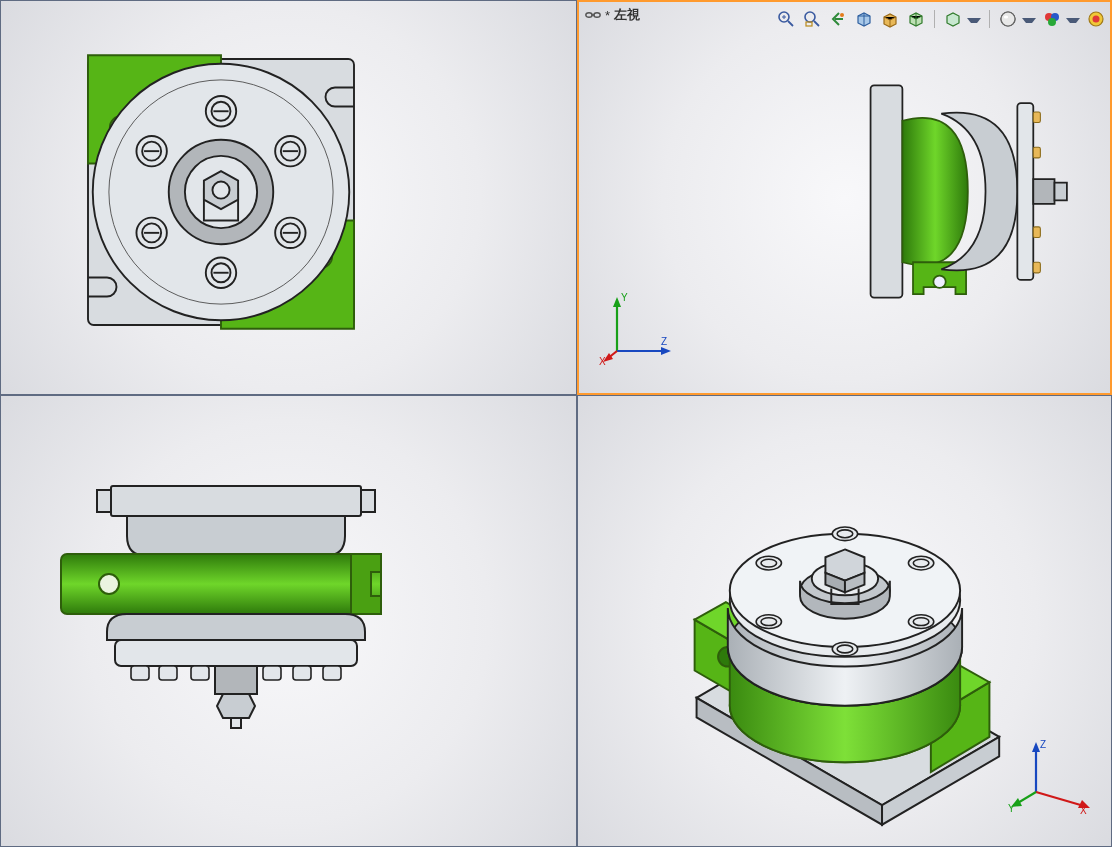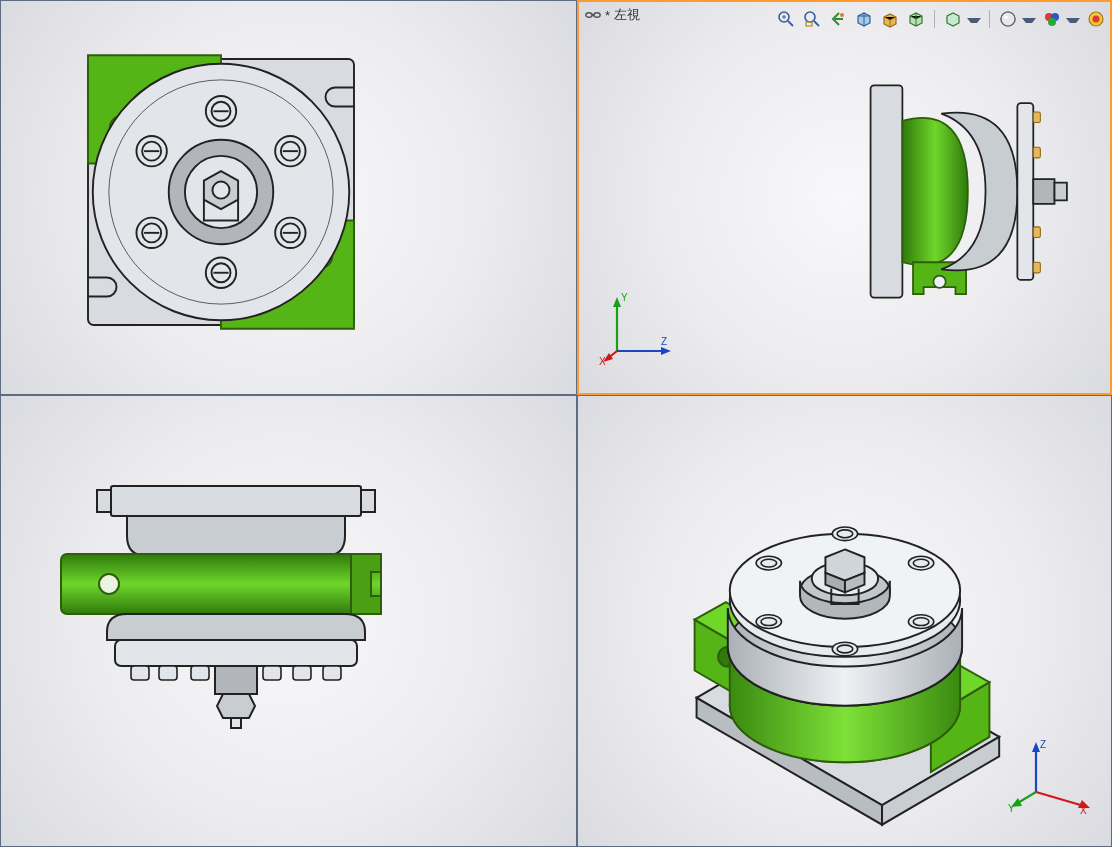--- a/index.html
+++ b/index.html
@@ -84,21 +84,21 @@
       <span class="link">
         <svg viewBox="0 0 16 10">
             <g fill="none" stroke="#555" stroke-width="1.4">
               <ellipse cx="4" cy="5" rx="3.2" ry="2.3"></ellipse>
               <ellipse cx="12" cy="5" rx="3.2" ry="2.3"></ellipse>
               <line x1="6" y1="5" x2="10" y2="5"></line>
             </g>
           </svg>
       </span>
       <span>*</span>
-        <span style="font-weight:400">左視</span>
+        <span style="font-weight:700">左視</span>
     </div>
 
     <div class="toolbar">
       <span class="tbtn">
           <svg viewBox="0 0 18 18">
             <circle cx="7" cy="7" r="5" fill="none" stroke="#3a5aa0" stroke-width="1.6"></circle>
             <line x1="11" y1="11" x2="16" y2="16" stroke="#3a5aa0" stroke-width="1.8"></line>
             <line x1="5" y1="7" x2="9" y2="7" stroke="#3a5aa0"></line>
             <line x1="7" y1="5" x2="7" y2="9" stroke="#3a5aa0"></line>
           </svg>

